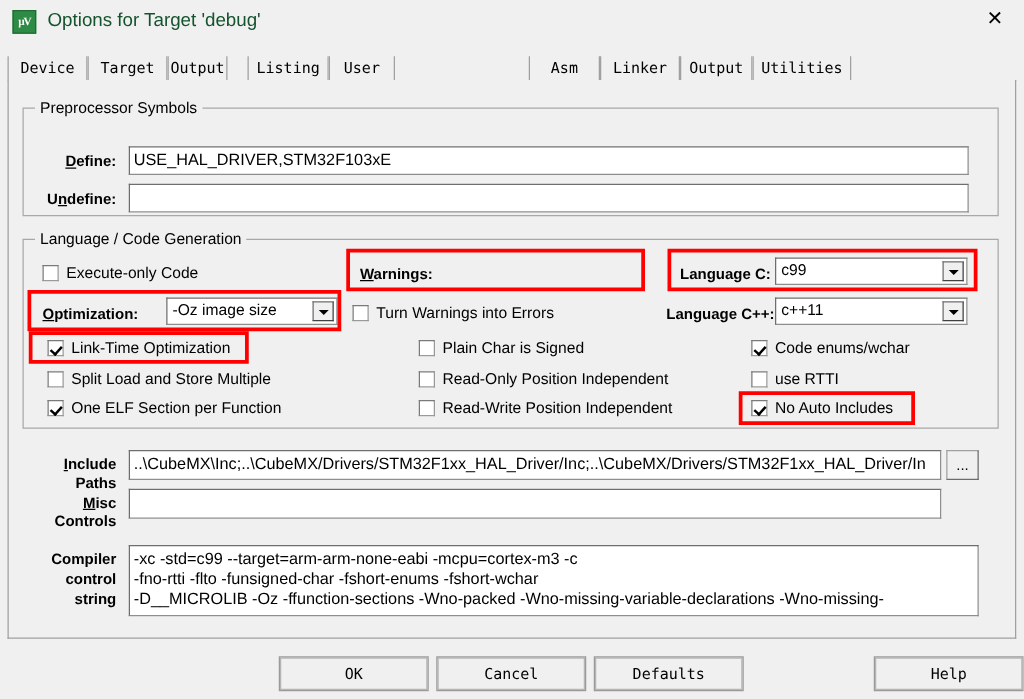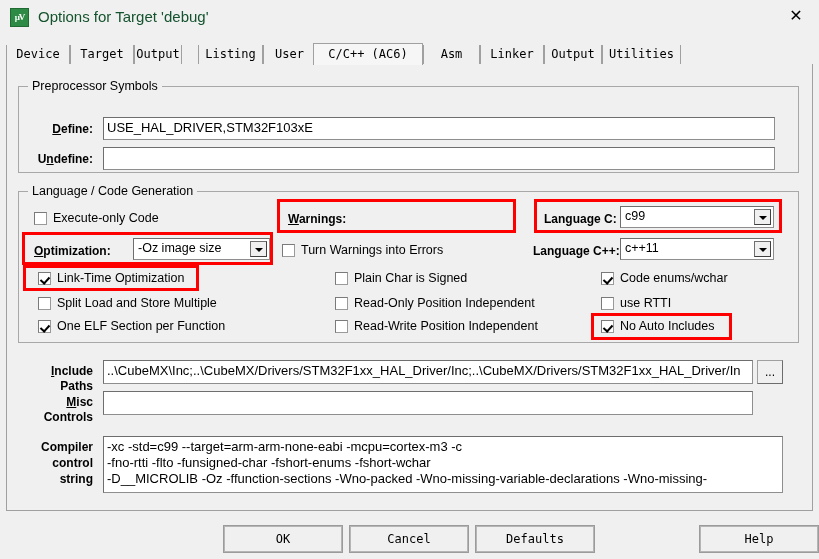--- a/index.html
+++ b/index.html
@@ -228,21 +228,20 @@
   <div id="title-text">Options for Target 'debug'</div>
   <div id="close-btn">✕</div>
 </div>
 
 <div id="tabstrip">
   <div class="tab" style="left:0px;width:64px;">Device</div>
   <div class="tab" style="left:64px;width:64px;">Target</div>
   <div class="tab" style="left:128px;width:48px;">Output</div>
   <div class="tab" style="left:192px;width:65px;">Listing</div>
   <div class="tab" style="left:257px;width:53px;">User</div>
-  <div class="tab active" style="left:307px;width:110px;">C/C++ (AC6)</div>
   <div class="tab" style="left:417px;width:57px;">Asm</div>
   <div class="tab" style="left:474px;width:64px;">Linker</div>
   <div class="tab" style="left:538px;width:58px;">Output</div>
   <div class="tab" style="left:596px;width:79px;">Utilities</div>
 </div>
 <div id="tabline"></div>
 
 <div id="panel">
 
   <div class="group" style="left:11px;top:22px;width:781px;height:87px;">

